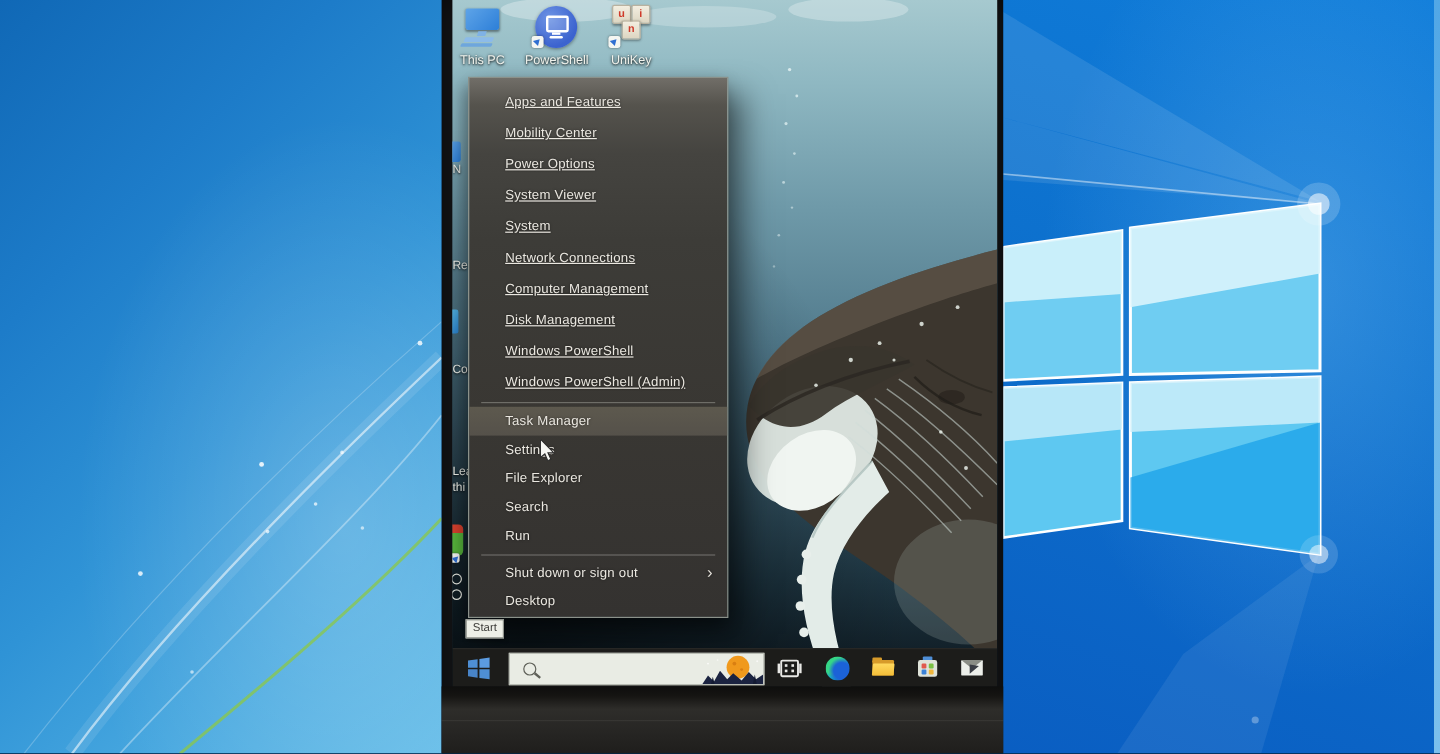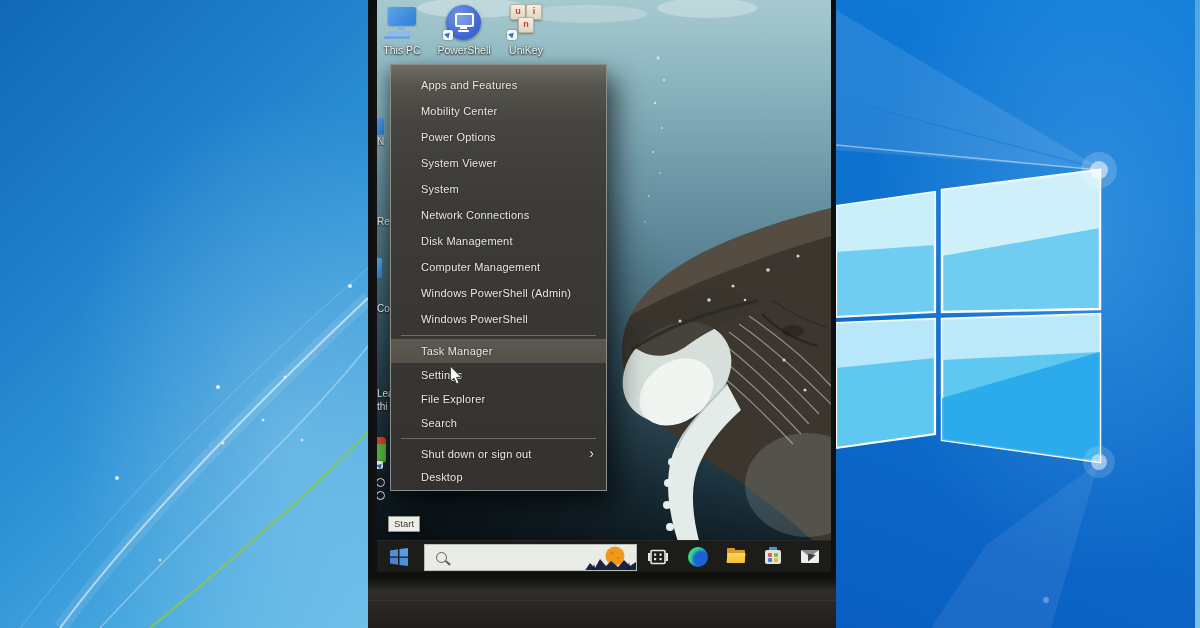--- a/index.html
+++ b/index.html
@@ -64,21 +64,21 @@
     width:13px;overflow:hidden;white-space:nowrap;}
   .sliver{position:absolute;border-radius:2px;}
 
   
   .winx{position:absolute;left:13px;top:64px;width:217px;
     background:linear-gradient(180deg,#716e68 0%,#55534d 5%,#454440 14%,#3d3c38 30%,#393733 62%,#343230 100%);
     border:1px solid #8b918a;box-shadow:12px 14px 24px rgba(0,0,0,.5), -4px 6px 14px rgba(0,0,0,.35);
     padding:7px 0 2px 0;box-sizing:border-box;}
   .mi{position:relative;display:flex;align-items:center;padding-left:30px;color:#ebe8e1;font-size:11px;
     letter-spacing:.2px;text-shadow:0 0 2px rgba(0,0,0,.55);cursor:default;}
-  .g1 .mi{height:26px;}
+  .g1 .mi{height:26px;text-decoration:underline;}
   .g2 .mi{height:24px;}
   .g3 .mi{height:23px;text-align:center;}
   .mi.hl{background:linear-gradient(180deg,#5d594e,#55514a);}
   .sep{height:1px;background:rgba(235,235,225,.30);margin:3px 10px;}
   .chev{position:absolute;right:12px;top:50%;transform:translateY(-58%);font-size:14px;color:#e5e2da;}
 
   
   .tooltip{position:absolute;left:11px;top:516px;padding:1px 5px 2px 5px;background:#edefe7;border:1px solid #8f938c;
     color:#3d3d39;font-size:9.5px;z-index:40;box-shadow:1px 2px 4px rgba(0,0,0,.4);}
 
@@ -293,45 +293,48 @@
           <div class="mi">
               <span>System Viewer</span>
             </div>
           <div class="mi">
               <span>System</span>
             </div>
           <div class="mi">
               <span>Network Connections</span>
             </div>
           <div class="mi">
+              <span>Computer Management</span>
+            </div>
+          <div class="mi">
               <span>Disk Management</span>
             </div>
           <div class="mi">
-              <span>Computer Management</span>
+              <span>Windows PowerShell</span>
             </div>
           <div class="mi">
               <span>Windows PowerShell (Admin)</span>
-            </div>
-          <div class="mi">
-              <span>Windows PowerShell</span>
             </div>
         </div>
         <div class="sep"></div>
         <div class="g2">
           <div class="mi hl">
               <span>Task Manager</span>
             </div>
           <div class="mi">
               <span>Settings</span>
             </div>
           <div class="mi">
               <span>File Explorer</span>
             </div>
           <div class="mi">
               <span>Search</span>
+            </div>
+          <div class="mi">
+              <span>Run</span>
             </div>
         </div>
         <div class="sep"></div>
         <div class="g3">
           <div class="mi">
             <span>Shut down or sign out</span>
             <span class="chev">›</span>
           </div>
           <div class="mi">
               <span>Desktop</span>

